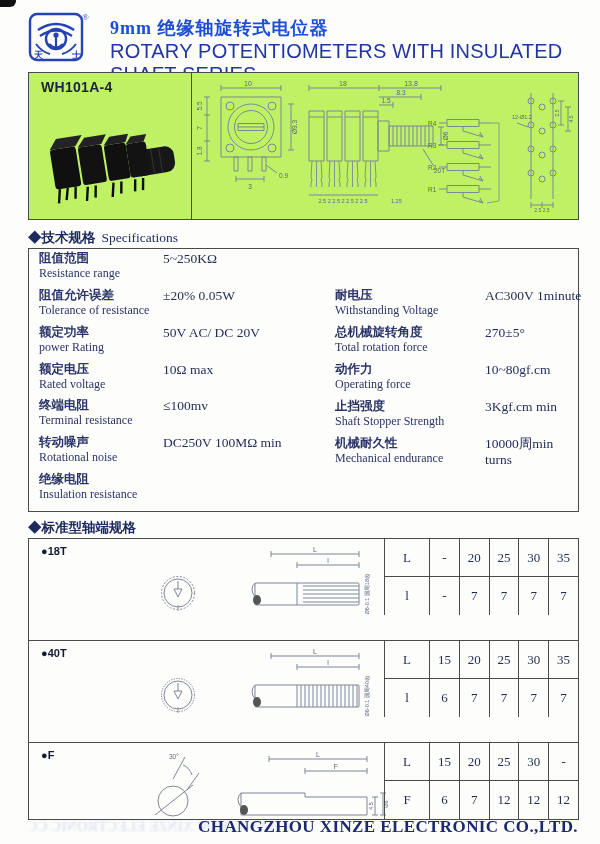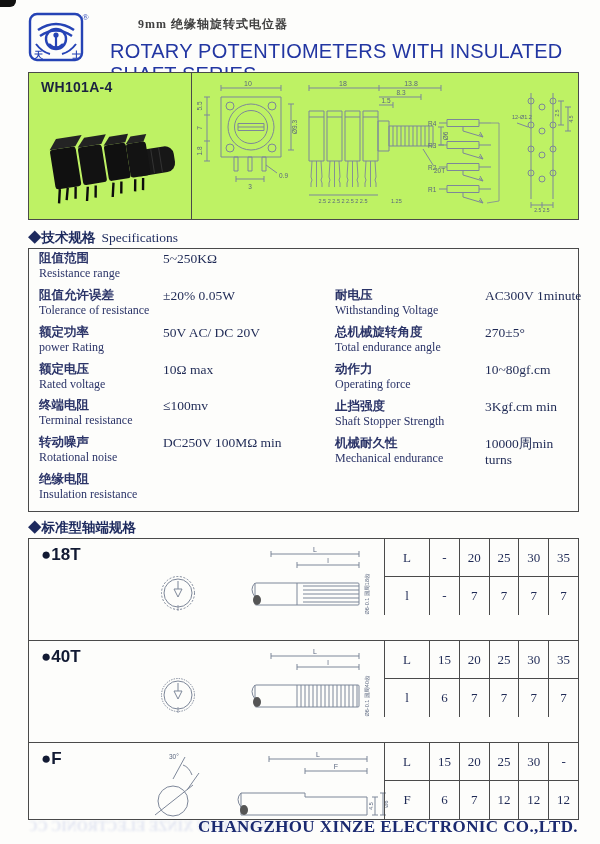--- a/index.html
+++ b/index.html
@@ -8,21 +8,21 @@
     background:#fdfdfb;
     font-family:"Liberation Serif",serif;
     color:#1f2a55;
   }
   .abs{position:absolute;}
   
   .smudge{left:0;top:0;width:16px;height:7px;background:#111;border-radius:0 0 6px 0;}
   
   .logo{left:28px;top:10px;width:64px;height:52px;}
   .title-zh{left:110px;top:16px;font-family:"Liberation Serif",serif;font-weight:bold;
-    font-size:12px;color:#404040;letter-spacing:1px;margin-left:28px;}
+    font-size:18px;color:#1d4ed8;letter-spacing:1px;}
   .title-en{left:110px;top:40px;font-family:"Liberation Sans",sans-serif;
     font-size:20px;color:#2236a2;letter-spacing:.2px;}
   
   .draw-box{left:28px;top:72px;width:549px;height:146px;border:1.5px solid #4a4a4a;background:#bef264;}
   .draw-divider{left:162px;top:0;width:0;height:100%;border-left:1.5px solid #4a4a4a;}
   .model-label{left:12px;top:6px;font-family:"Liberation Sans",sans-serif;
     font-size:14px;font-weight:600;color:#1c2340;letter-spacing:.3px;}
   .dimtext{fill:#59657e;font-family:"Liberation Sans",sans-serif;}
   .dwg line,.dwg rect,.dwg circle,.dwg path,.dwg ellipse,.dwg polyline{vector-effect:non-scaling-stroke;}
   
@@ -39,21 +39,21 @@
   .spec-col.right .spec-row .lbl{width:150px;}
   .lbl .zh{font-size:12.5px;font-weight:600;color:#2b3468;font-family:"Liberation Serif",serif;}
   .lbl .en{font-size:12px;color:#2b3468;}
   .spec-row .val{font-size:13.5px;color:#1f2a55;line-height:1.2;}
   
   .shaft-box{left:28px;top:538px;width:549px;height:280px;border:1.5px solid #4a4a4a;
     display:flex;flex-direction:column;}
   .shaft-row{position:relative;flex:1;}
   .shaft-row + .shaft-row{border-top:1.5px solid #4a4a4a;margin-top:25px;}
   .shaft-label{position:absolute;left:12px;top:6px;font-family:"Liberation Sans",sans-serif;
-    font-size:17px;font-weight:600;color:#121a33;}
+    font-size:11px;font-weight:600;color:#121a33;}
   .shaft-table{position:absolute;right:0;top:0;bottom:0;width:193px;border-left:1px solid #4a4a4a;
     display:grid;grid-template-columns:44px repeat(5,1fr);grid-template-rows:1fr 1fr;}
   .shaft-table .cell{display:flex;align-items:center;justify-content:center;
     font-size:13px;color:#1f2a55;border-left:1px solid #4a4a4a;}
   .shaft-table .cell.c0{border-left:none;}
   .shaft-table .cell.top{border-bottom:1px solid #4a4a4a;}
   
   .footer{right:22px;top:817px;font-size:17px;font-weight:bold;color:#1b2a70;
     letter-spacing:.4px;font-family:"Liberation Serif",serif;}
   .footer-ghost{left:30px;top:819px;font-size:14px;font-weight:bold;color:#2a44b0;
@@ -320,21 +320,21 @@
     <div class="spec-row">
       <div class="lbl">
           <div class="zh">耐电压</div>
           <div class="en">Withstanding Voltage</div>
         </div>
       <div class="val">AC300V 1minute</div>
     </div>
     <div class="spec-row">
       <div class="lbl">
           <div class="zh">总机械旋转角度</div>
-          <div class="en">Total endurance angle</div>
+          <div class="en">Total rotation force</div>
         </div>
       <div class="val">270±5°</div>
     </div>
     <div class="spec-row">
       <div class="lbl">
           <div class="zh">动作力</div>
           <div class="en">Operating force</div>
         </div>
       <div class="val">10~80gf.cm</div>
     </div>

